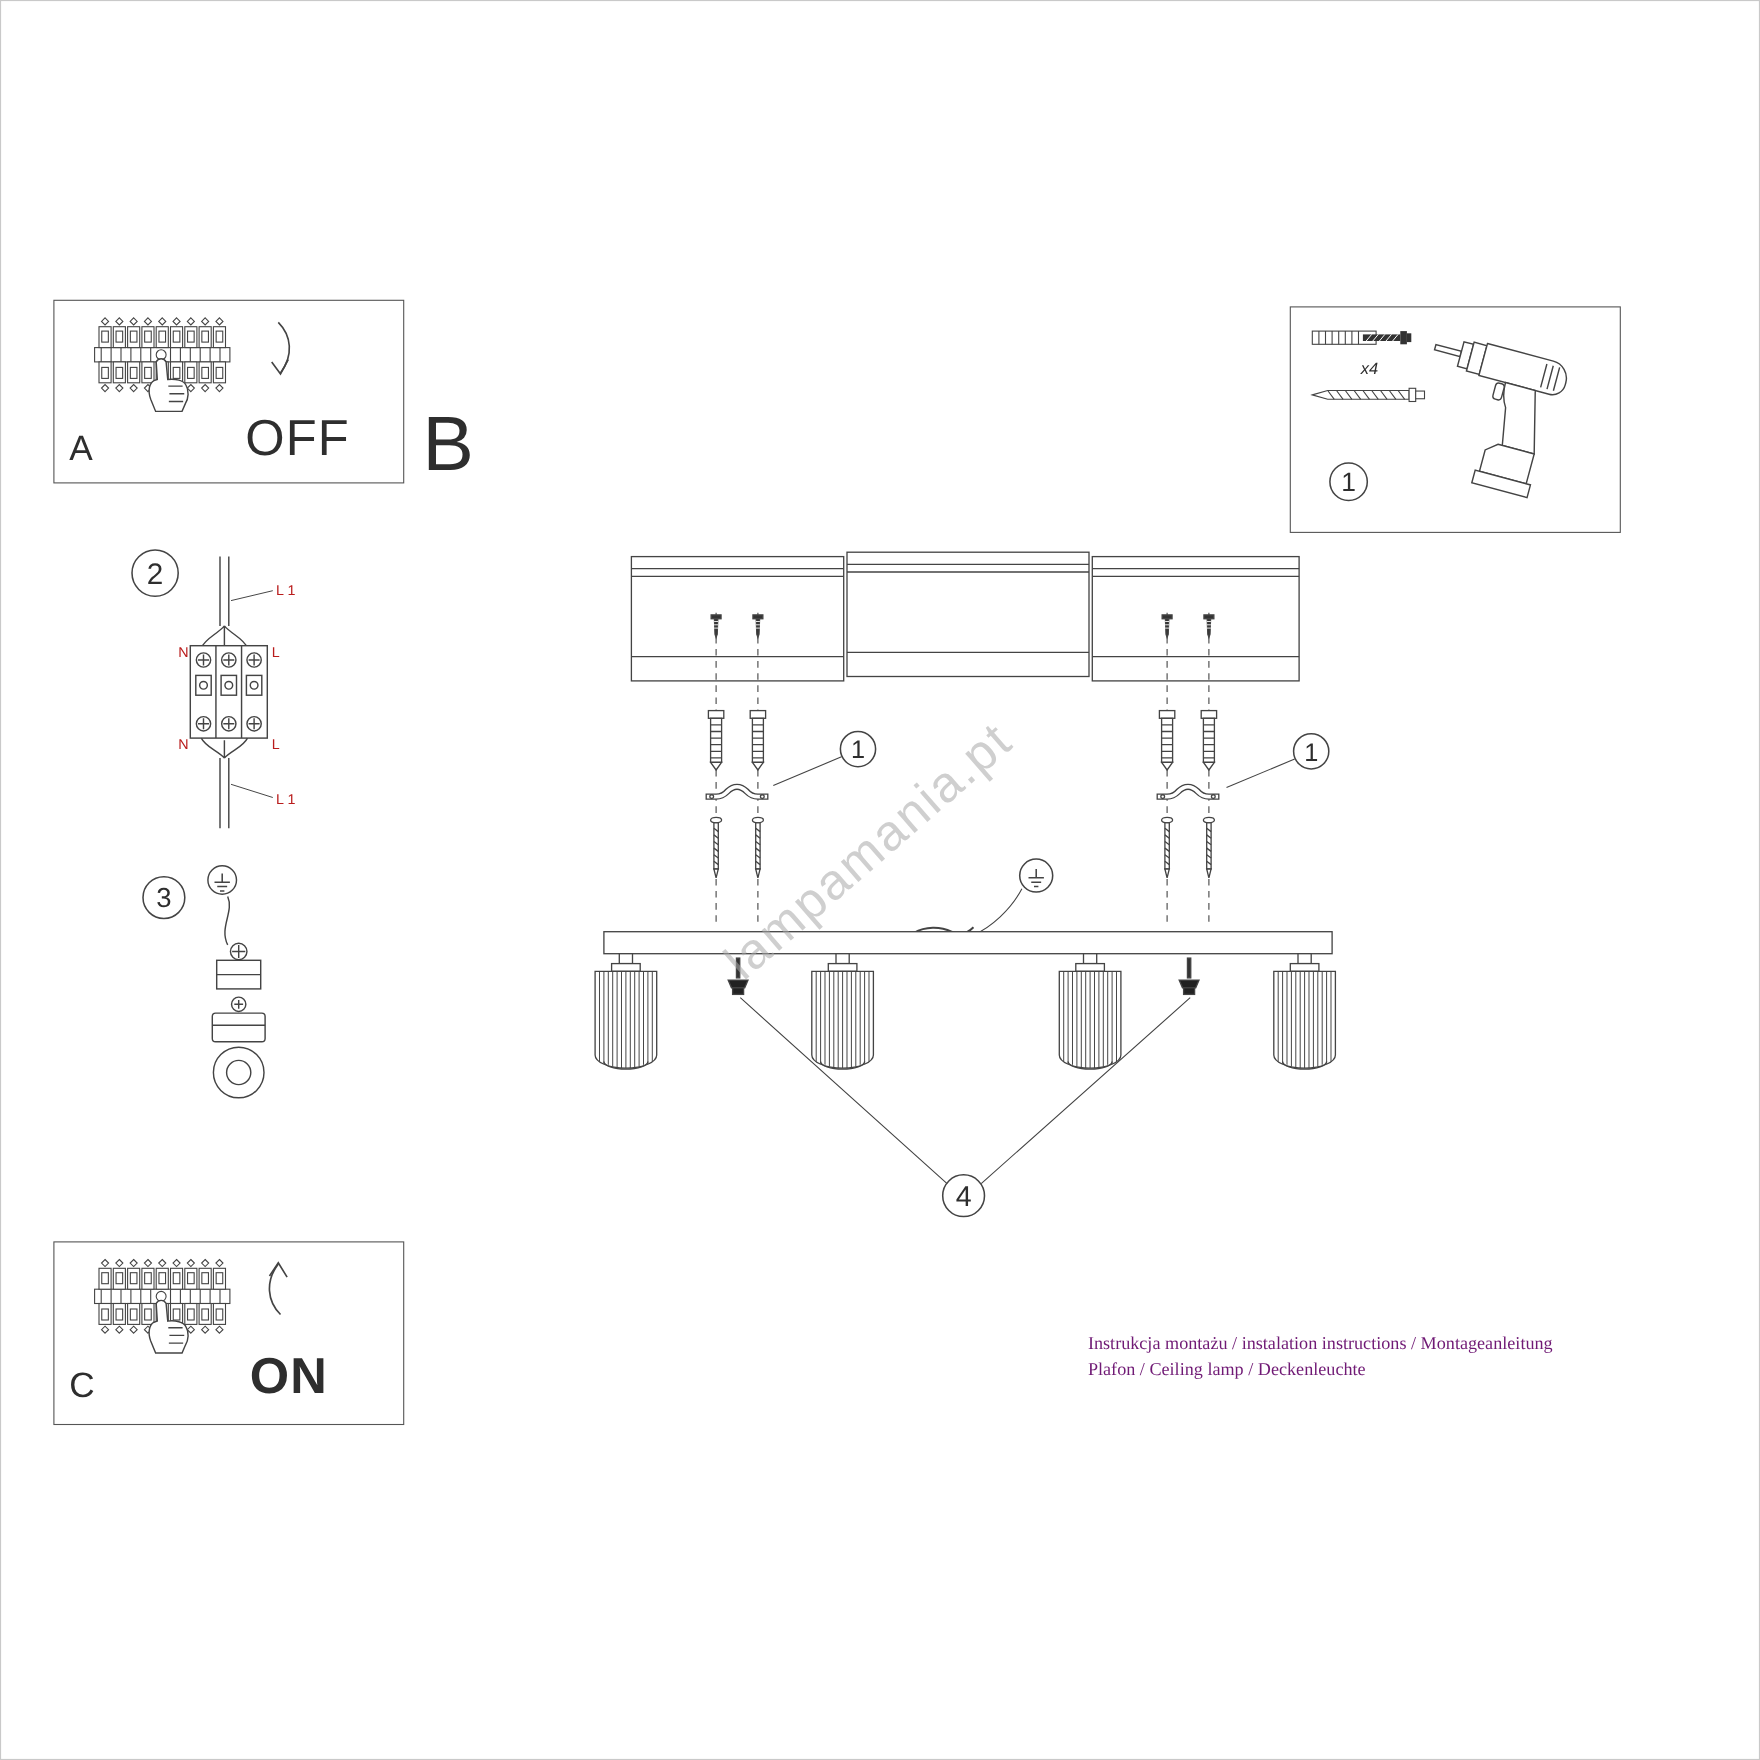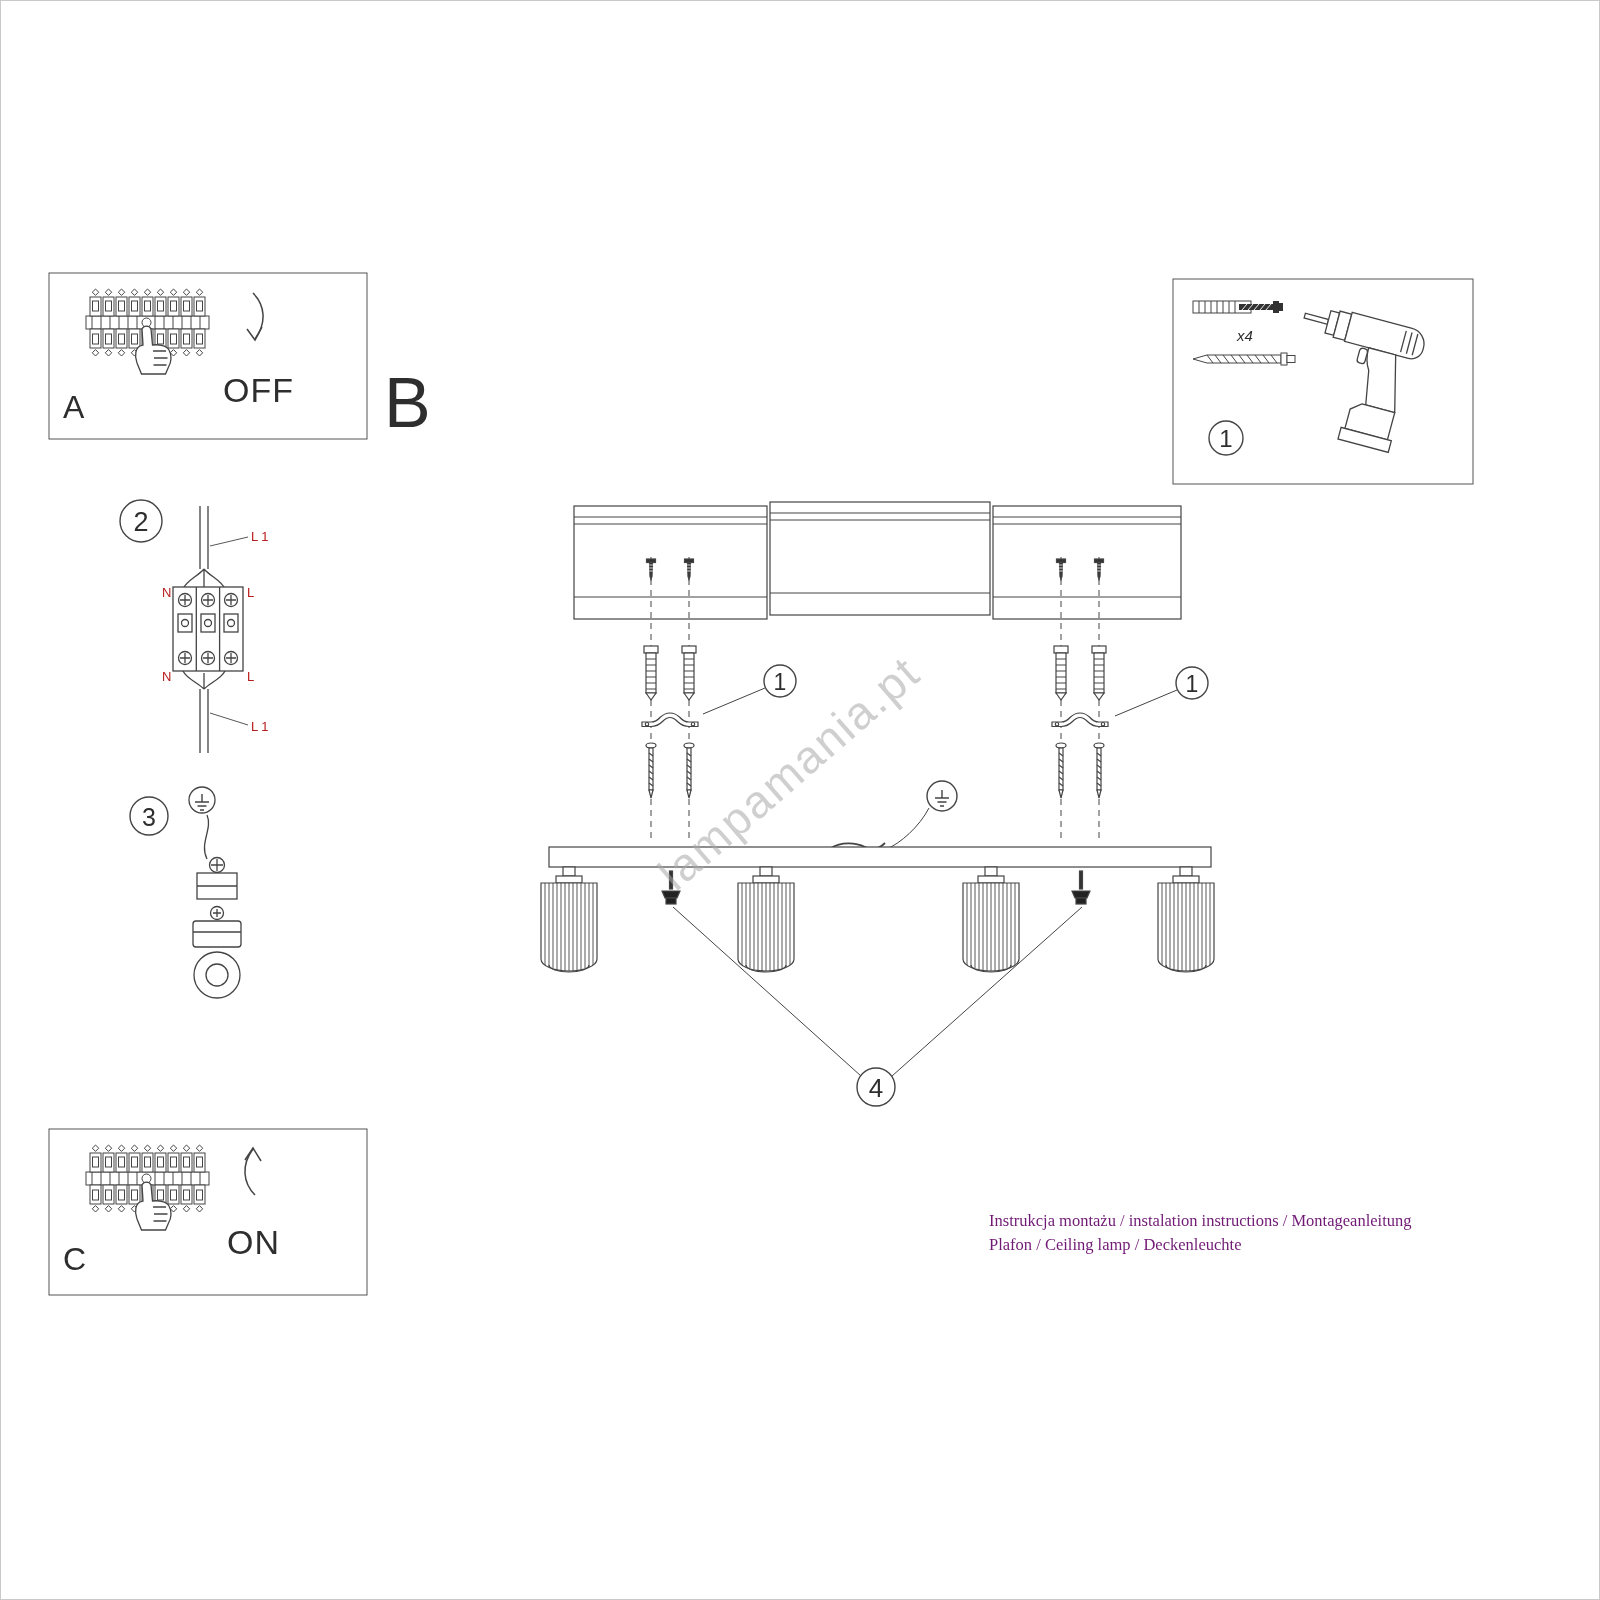--- a/index.html
+++ b/index.html
@@ -5,21 +5,21 @@
   html,body{margin:0;padding:0;background:#fff;}
   #sheet{
     position:relative;width:1598px;height:1598px;background:#fff;
     border:1px solid #c9c9c9;overflow:hidden;
     font-family:"Liberation Sans", sans-serif;color:#2e2e2e;
   }
   #art{position:absolute;left:0;top:0;}
   .abs{position:absolute;}
   .badge{position:absolute;transform:translate(-50%,-50%);font-size:27px;color:#2e2e2e;}
   .letter{font-size:32px;}
-  .state{font-size:34px;letter-spacing:1px;}
+  .state{font-size:46px;letter-spacing:1px;}
   .wlabel{font-size:13px;color:#b91c1c;}
   .watermark{
     position:absolute;left:788px;top:772px;
     transform:translate(-50%,-50%) rotate(-41deg);
     font-size:46px;letter-spacing:2px;color:#a9a9a9;opacity:.55;white-space:nowrap;
   }
   .footer{position:absolute;left:988px;top:1208px;font-size:16.5px;line-height:24px;color:#701a75;font-family:Liberation Serif, serif;}
 </style>
 </head>
 <body>
@@ -301,21 +301,21 @@
     </g>
   </g>
 </svg>
 
 <div class="abs letter" style="left:62px;top:388px;">A</div>
 <div class="abs state" style="left:222px;top:370px;">OFF</div>
 
 <div class="abs" style="left:383px;top:362px;font-size:70px;">B</div>
 
 <div class="abs letter" style="left:62px;top:1240px;">C</div>
-<div class="abs state" style="left:226px;top:1222px;">ON</div>
+<div class="abs state" style="left:226px;top:1222px;font-weight:bold;">ON</div>
 
 <div class="badge" style="left:1225px;top:438px;font-size:24px;">1</div>
 <div class="abs" style="left:1236px;top:326px;font-size:15px;font-style:italic;">x4</div>
 
 <div class="badge" style="left:140px;top:521px;">2</div>
 <div class="abs wlabel" style="left:250px;top:528px;">L 1</div>
 <div class="abs wlabel" style="left:161px;top:584px;">N</div>
 <div class="abs wlabel" style="left:246px;top:584px;">L</div>
 <div class="abs wlabel" style="left:161px;top:668px;">N</div>
 <div class="abs wlabel" style="left:246px;top:668px;">L</div>

